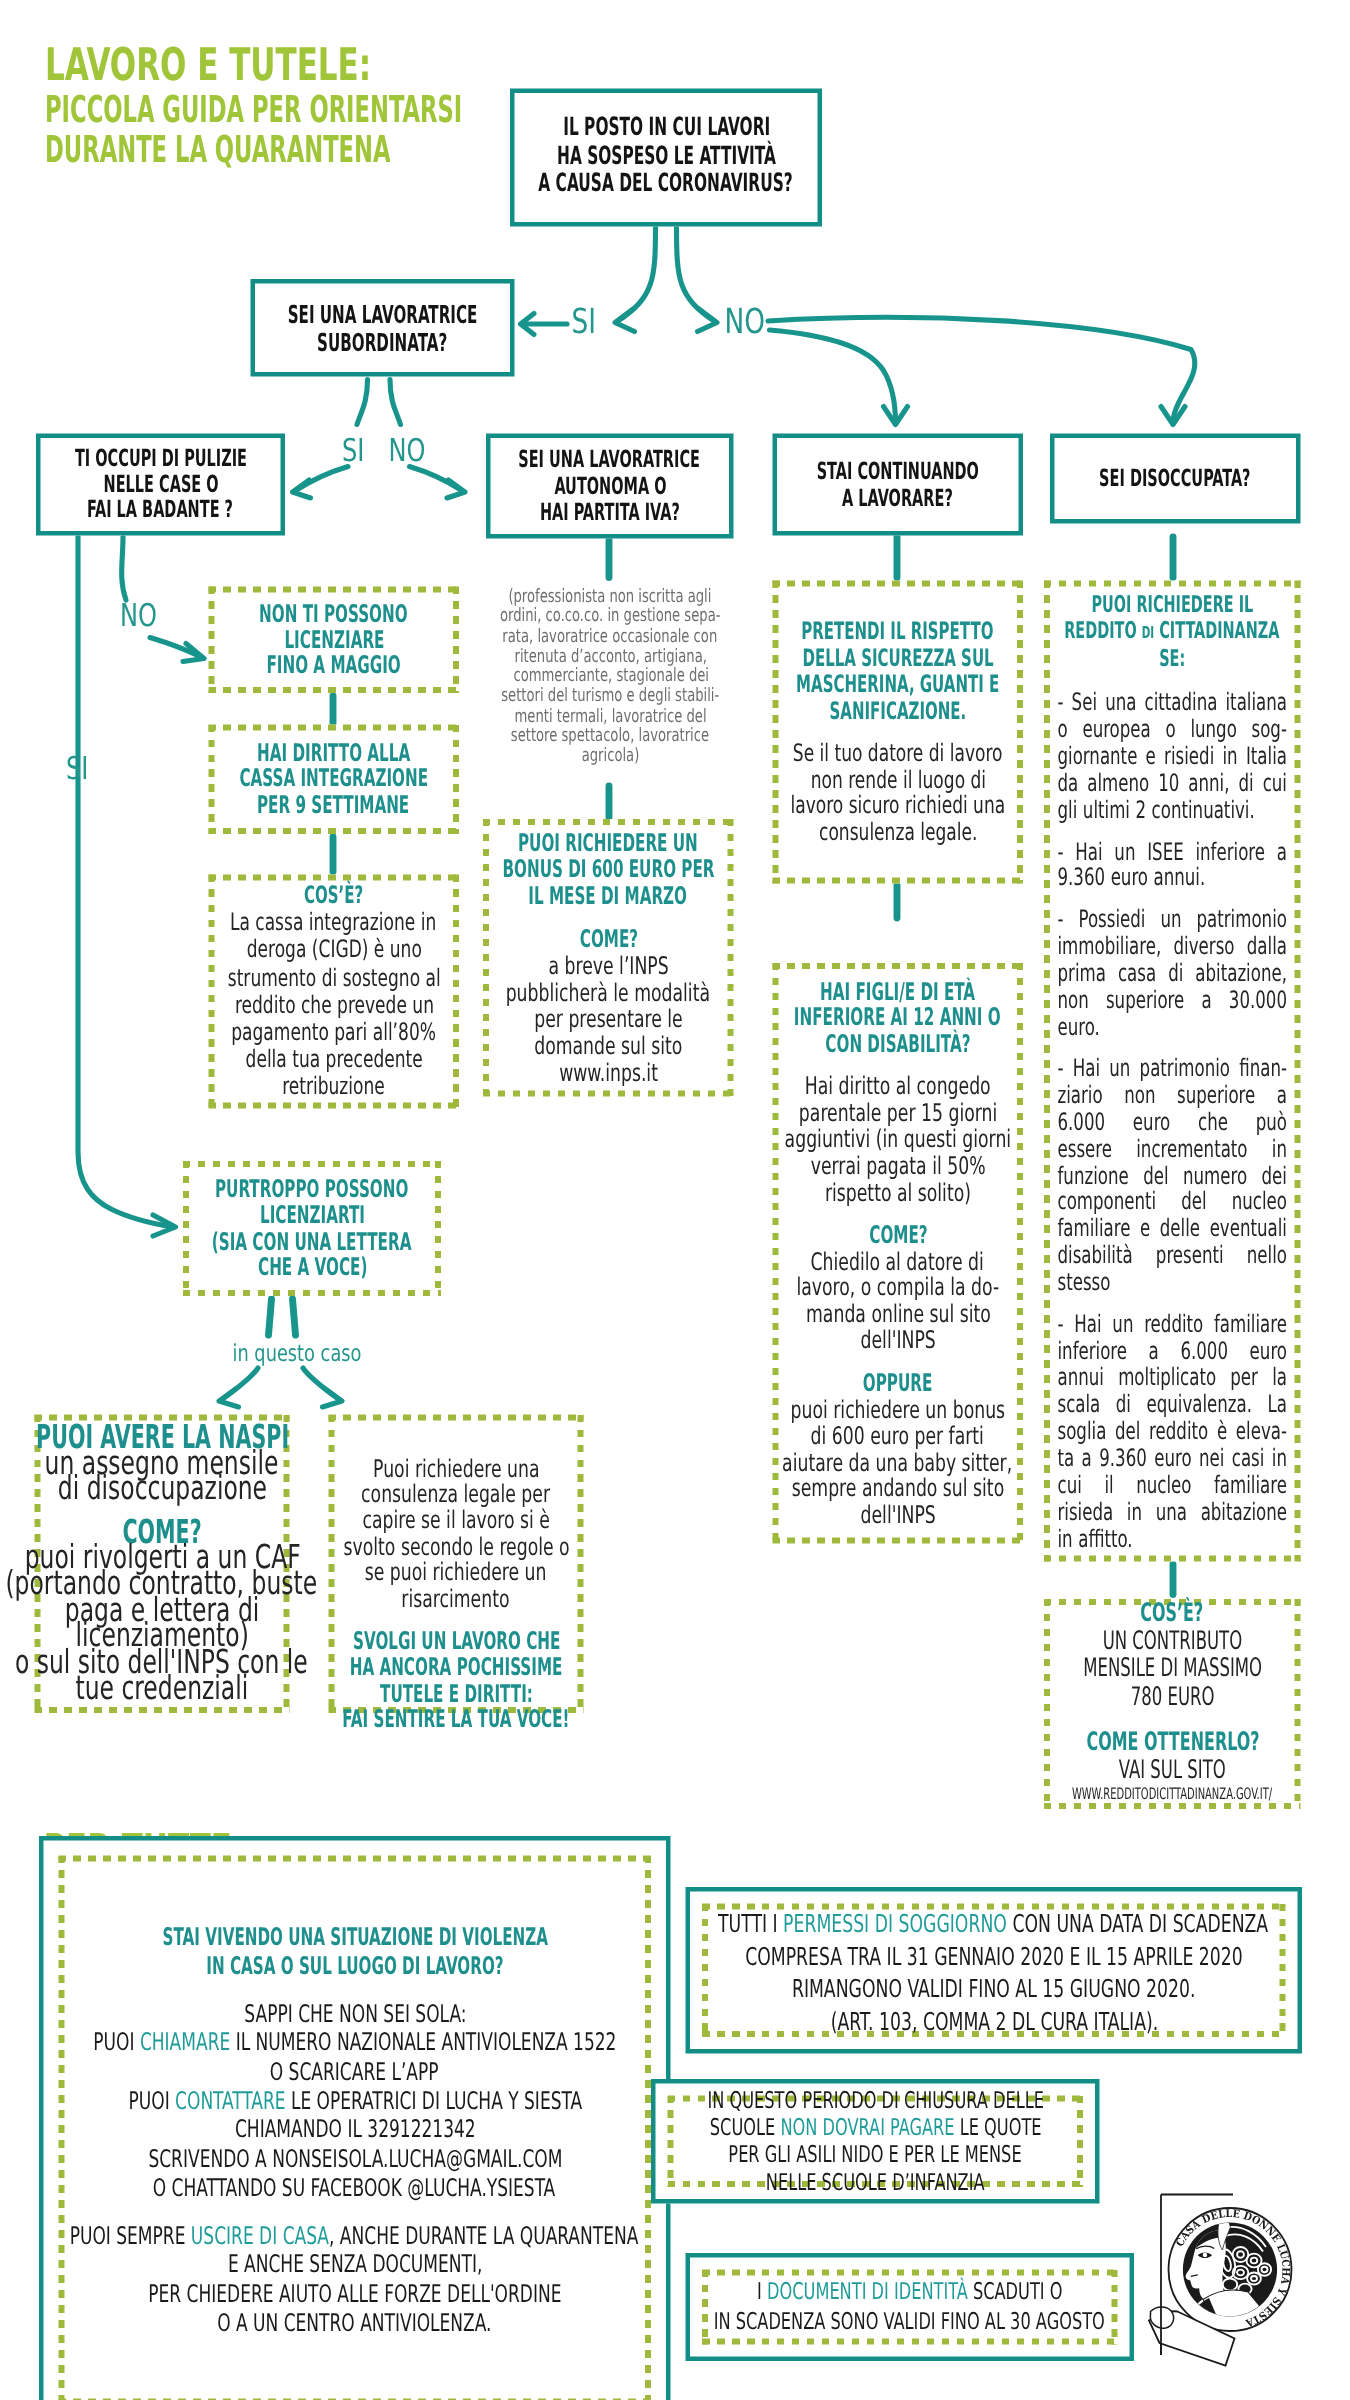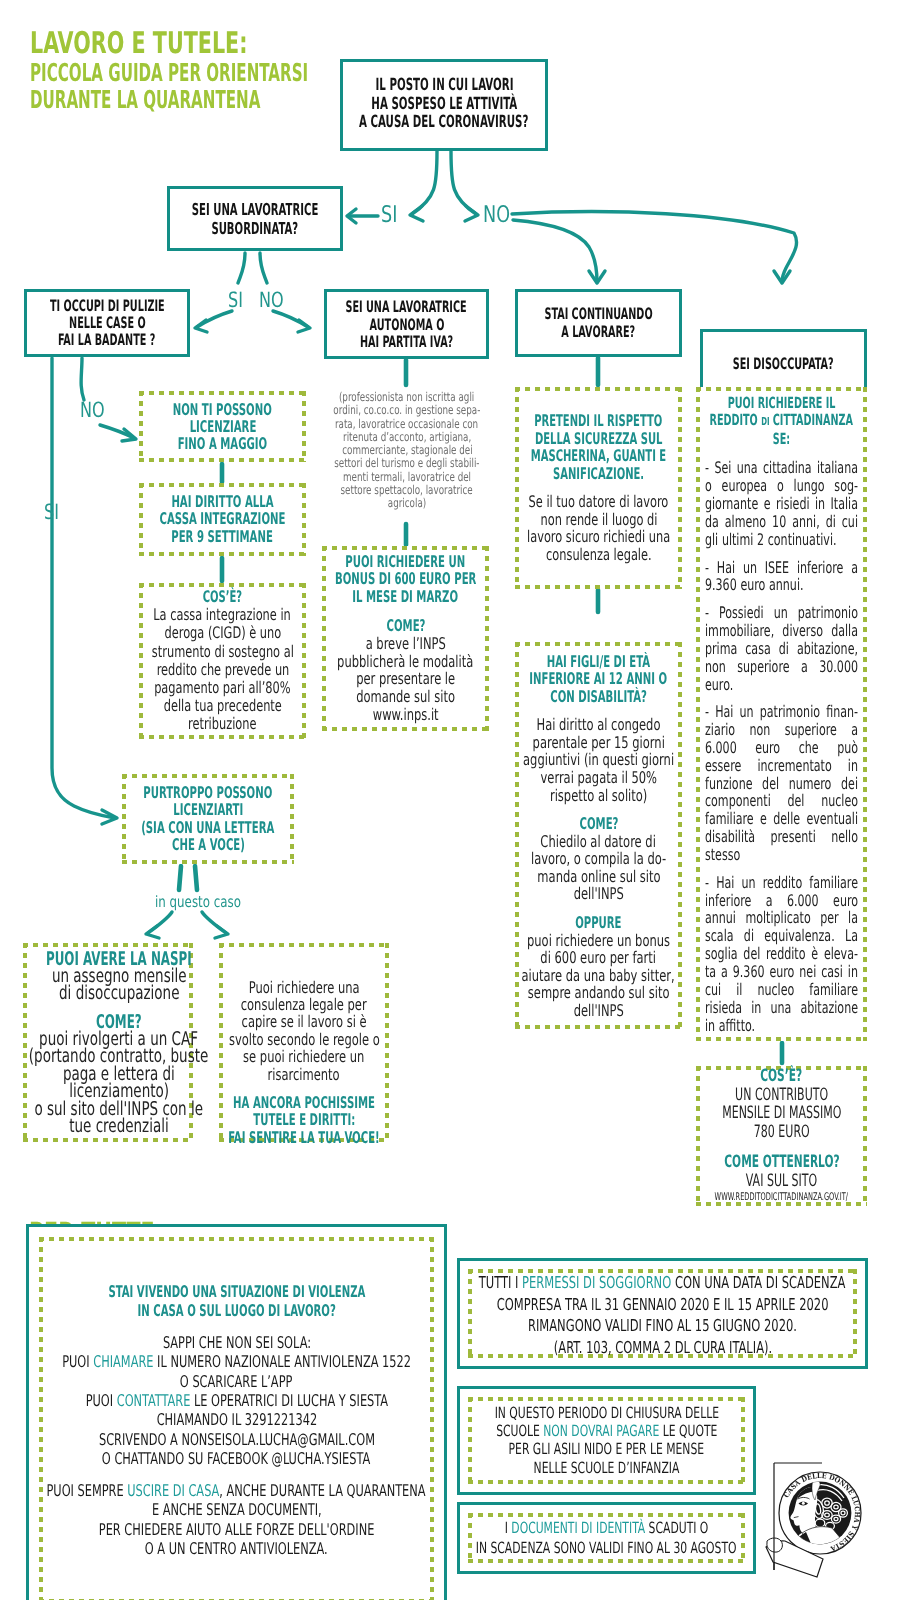--- a/index.html
+++ b/index.html
@@ -141,21 +141,21 @@
       </div>
 </div>
 
 <div class="abs qbox" style="left:515px;top:289px;width:167px;height:68px;">
   <div class="qtext abs" style="left: 0px; top: 50%; transform: translateY(-50%); width: 100%; font-size: 15.8px; line-height: 17.8px;">
         <div class="ln"><i>STAI&nbsp;CONTINUANDO</i></div>
         <div class="ln"><i>A&nbsp;LAVORARE?</i></div>
       </div>
 </div>
 
-<div class="abs qbox" style="left:700px;top:289px;width:167px;height:70px;margin-top:40px;">
+<div class="abs qbox" style="left:700px;top:289px;width:167px;height:60px;">
   <div class="qtext abs" style="left: 0px; top: 50%; transform: translateY(-50%); width: 100%; font-size: 15.8px; line-height: 17.8px;">
         <div class="ln"><i>SEI&nbsp;DISOCCUPATA?</i></div>
       </div>
 </div>
 
 <div class="abs lbl" style="left:381px;top:202px;font-size:23px;"><i>SI</i></div>
 <div class="abs lbl" style="left:483px;top:202px;font-size:23px;"><i>NO</i></div>
 <div class="abs lbl" style="left:228px;top:288px;font-size:21px;"><i>SI</i></div>
 <div class="abs lbl" style="left:259px;top:288px;font-size:21px;"><i>NO</i></div>
 <div class="abs lbl" style="left:80px;top:398px;font-size:21px;"><i>NO</i></div>
@@ -237,21 +237,21 @@
         <div class="h">
           <div class="ln"><i>PURTROPPO&nbsp;POSSONO</i></div>
           <div class="ln"><i>LICENZIARTI</i></div>
           <div class="ln"><i>(SIA&nbsp;CON&nbsp;UNA&nbsp;LETTERA</i></div>
           <div class="ln"><i>CHE&nbsp;A&nbsp;VOCE)</i></div>
         </div>
       </div>
 </div>
 
 <div class="abs abox" style="left:23px;top:943px;width:170px;height:199px;">
-  <div class="abs" style="left: 11px; top: 50%; transform: translateY(-50%); width: 100%; font-size: 19px; line-height: 17.4px;">
+  <div class="abs" style="left: 0px; top: 50%; transform: translateY(-50%); width: 100%; font-size: 22px; line-height: 17.4px;">
         <div class="h">
           <div class="ln"><i>PUOI&nbsp;AVERE&nbsp;LA&nbsp;NASPI</i></div>
         </div>
         <div class="b">
           <div class="ln"><i>un&nbsp;assegno&nbsp;mensile</i></div>
           <div class="ln"><i>di&nbsp;disoccupazione</i></div>
         </div>
         <div class="gap" style="height: 10.788px;"></div>
         <div class="h">
           <div class="ln"><i>COME?</i></div>
@@ -272,20 +272,21 @@
         <div class="b">
           <div class="ln"><i>Puoi&nbsp;richiedere&nbsp;una</i></div>
           <div class="ln"><i>consulenza&nbsp;legale&nbsp;per</i></div>
           <div class="ln"><i>capire&nbsp;se&nbsp;il&nbsp;lavoro&nbsp;si&nbsp;è</i></div>
           <div class="ln"><i>svolto&nbsp;secondo&nbsp;le&nbsp;regole&nbsp;o</i></div>
           <div class="ln"><i>se&nbsp;puoi&nbsp;richiedere&nbsp;un</i></div>
           <div class="ln"><i>risarcimento</i></div>
         </div>
         <div class="gap" style="height: 10.788px;"></div>
         <div class="h">
+          <div class="ln"><i>SVOLGI&nbsp;UN&nbsp;LAVORO&nbsp;CHE</i></div>
           <div class="ln"><i>HA&nbsp;ANCORA&nbsp;POCHISSIME</i></div>
           <div class="ln"><i>TUTELE&nbsp;E&nbsp;DIRITTI:</i></div>
           <div class="ln"><i>FAI&nbsp;SENTIRE&nbsp;LA&nbsp;TUA&nbsp;VOCE!</i></div>
         </div>
       </div>
 </div>
 
 <div class="abs abox" style="left:515px;top:387px;width:167px;height:202px;">
   <div class="abs" style="left: 0px; top: 50%; transform: translateY(-50%); width: 100%; font-size: 16px; line-height: 17.6px;">
         <div class="h">
@@ -602,21 +603,21 @@
           <div class="kblk">
             <div class="ln"><i><span class="pk">TUTTI&nbsp;I&nbsp;</span><span class="pg">PERMESSI&nbsp;DI&nbsp;SOGGIORNO</span><span class="pk">&nbsp;CON&nbsp;UNA&nbsp;DATA&nbsp;DI&nbsp;SCADENZA</span></i></div>
             <div class="ln"><i><span class="pk">COMPRESA&nbsp;TRA&nbsp;IL&nbsp;31&nbsp;GENNAIO&nbsp;2020&nbsp;E&nbsp;IL&nbsp;15&nbsp;APRILE&nbsp;2020</span></i></div>
             <div class="ln"><i><span class="pk">RIMANGONO&nbsp;VALIDI&nbsp;FINO&nbsp;AL&nbsp;15&nbsp;GIUGNO&nbsp;2020.</span></i></div>
             <div class="ln"><i><span class="pk">(ART.&nbsp;103,&nbsp;COMMA&nbsp;2&nbsp;DL&nbsp;CURA&nbsp;ITALIA).</span></i></div>
           </div>
         </div>
   </div>
 </div>
 
-<div class="abs dbox" style="left:457px;top:1386px;width:299px;height:109px;">
+<div class="abs dbox" style="left:434px;top:1386px;width:299px;height:83px;">
   <div class="abs dinner" style="left:8px;top:8px;right:8px;bottom:8px;">
     <div class="abs" style="left: 0px; top: 50%; transform: translateY(-50%); width: 100%; font-size: 15.4px; line-height: 18.4px;">
           <div class="kblk">
             <div class="ln"><i><span class="pk">IN&nbsp;QUESTO&nbsp;PERIODO&nbsp;DI&nbsp;CHIUSURA&nbsp;DELLE</span></i></div>
             <div class="ln"><i><span class="pk">SCUOLE&nbsp;</span><span class="pg">NON&nbsp;DOVRAI&nbsp;PAGARE</span><span class="pk">&nbsp;LE&nbsp;QUOTE</span></i></div>
             <div class="ln"><i><span class="pk">PER&nbsp;GLI&nbsp;ASILI&nbsp;NIDO&nbsp;E&nbsp;PER&nbsp;LE&nbsp;MENSE</span></i></div>
             <div class="ln"><i><span class="pk">NELLE&nbsp;SCUOLE&nbsp;D’INFANZIA</span></i></div>
           </div>
         </div>
   </div>

